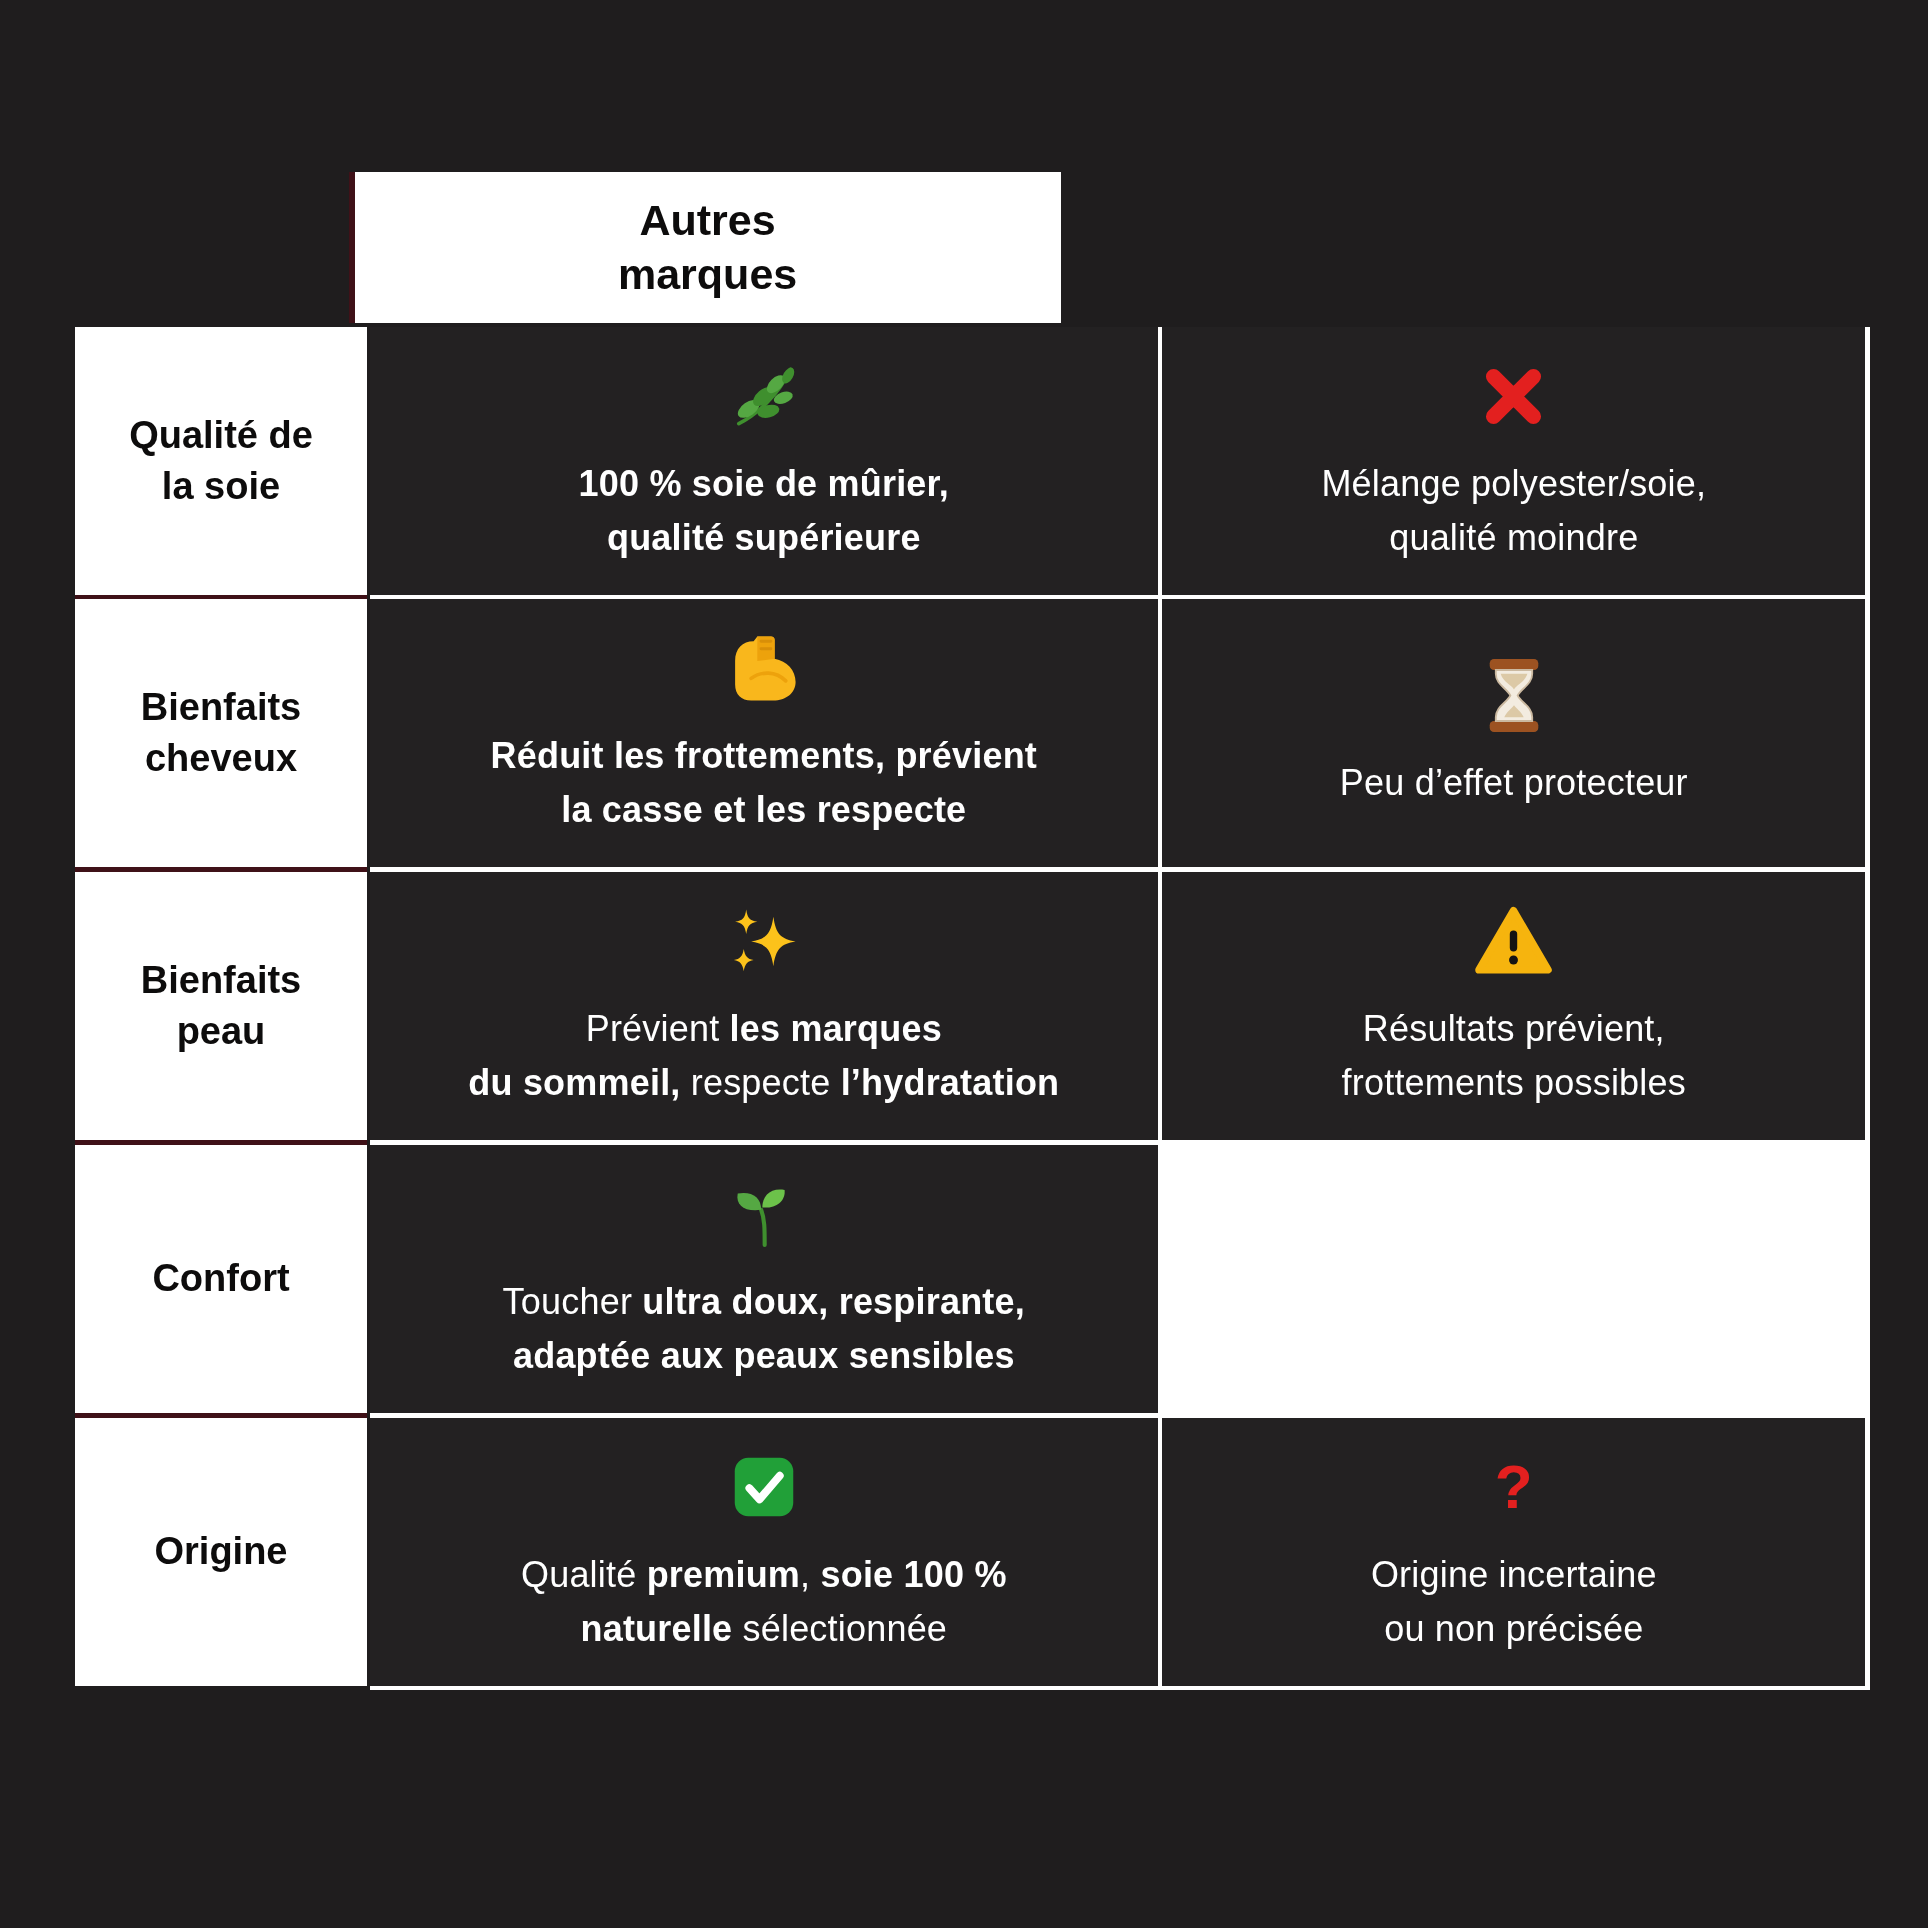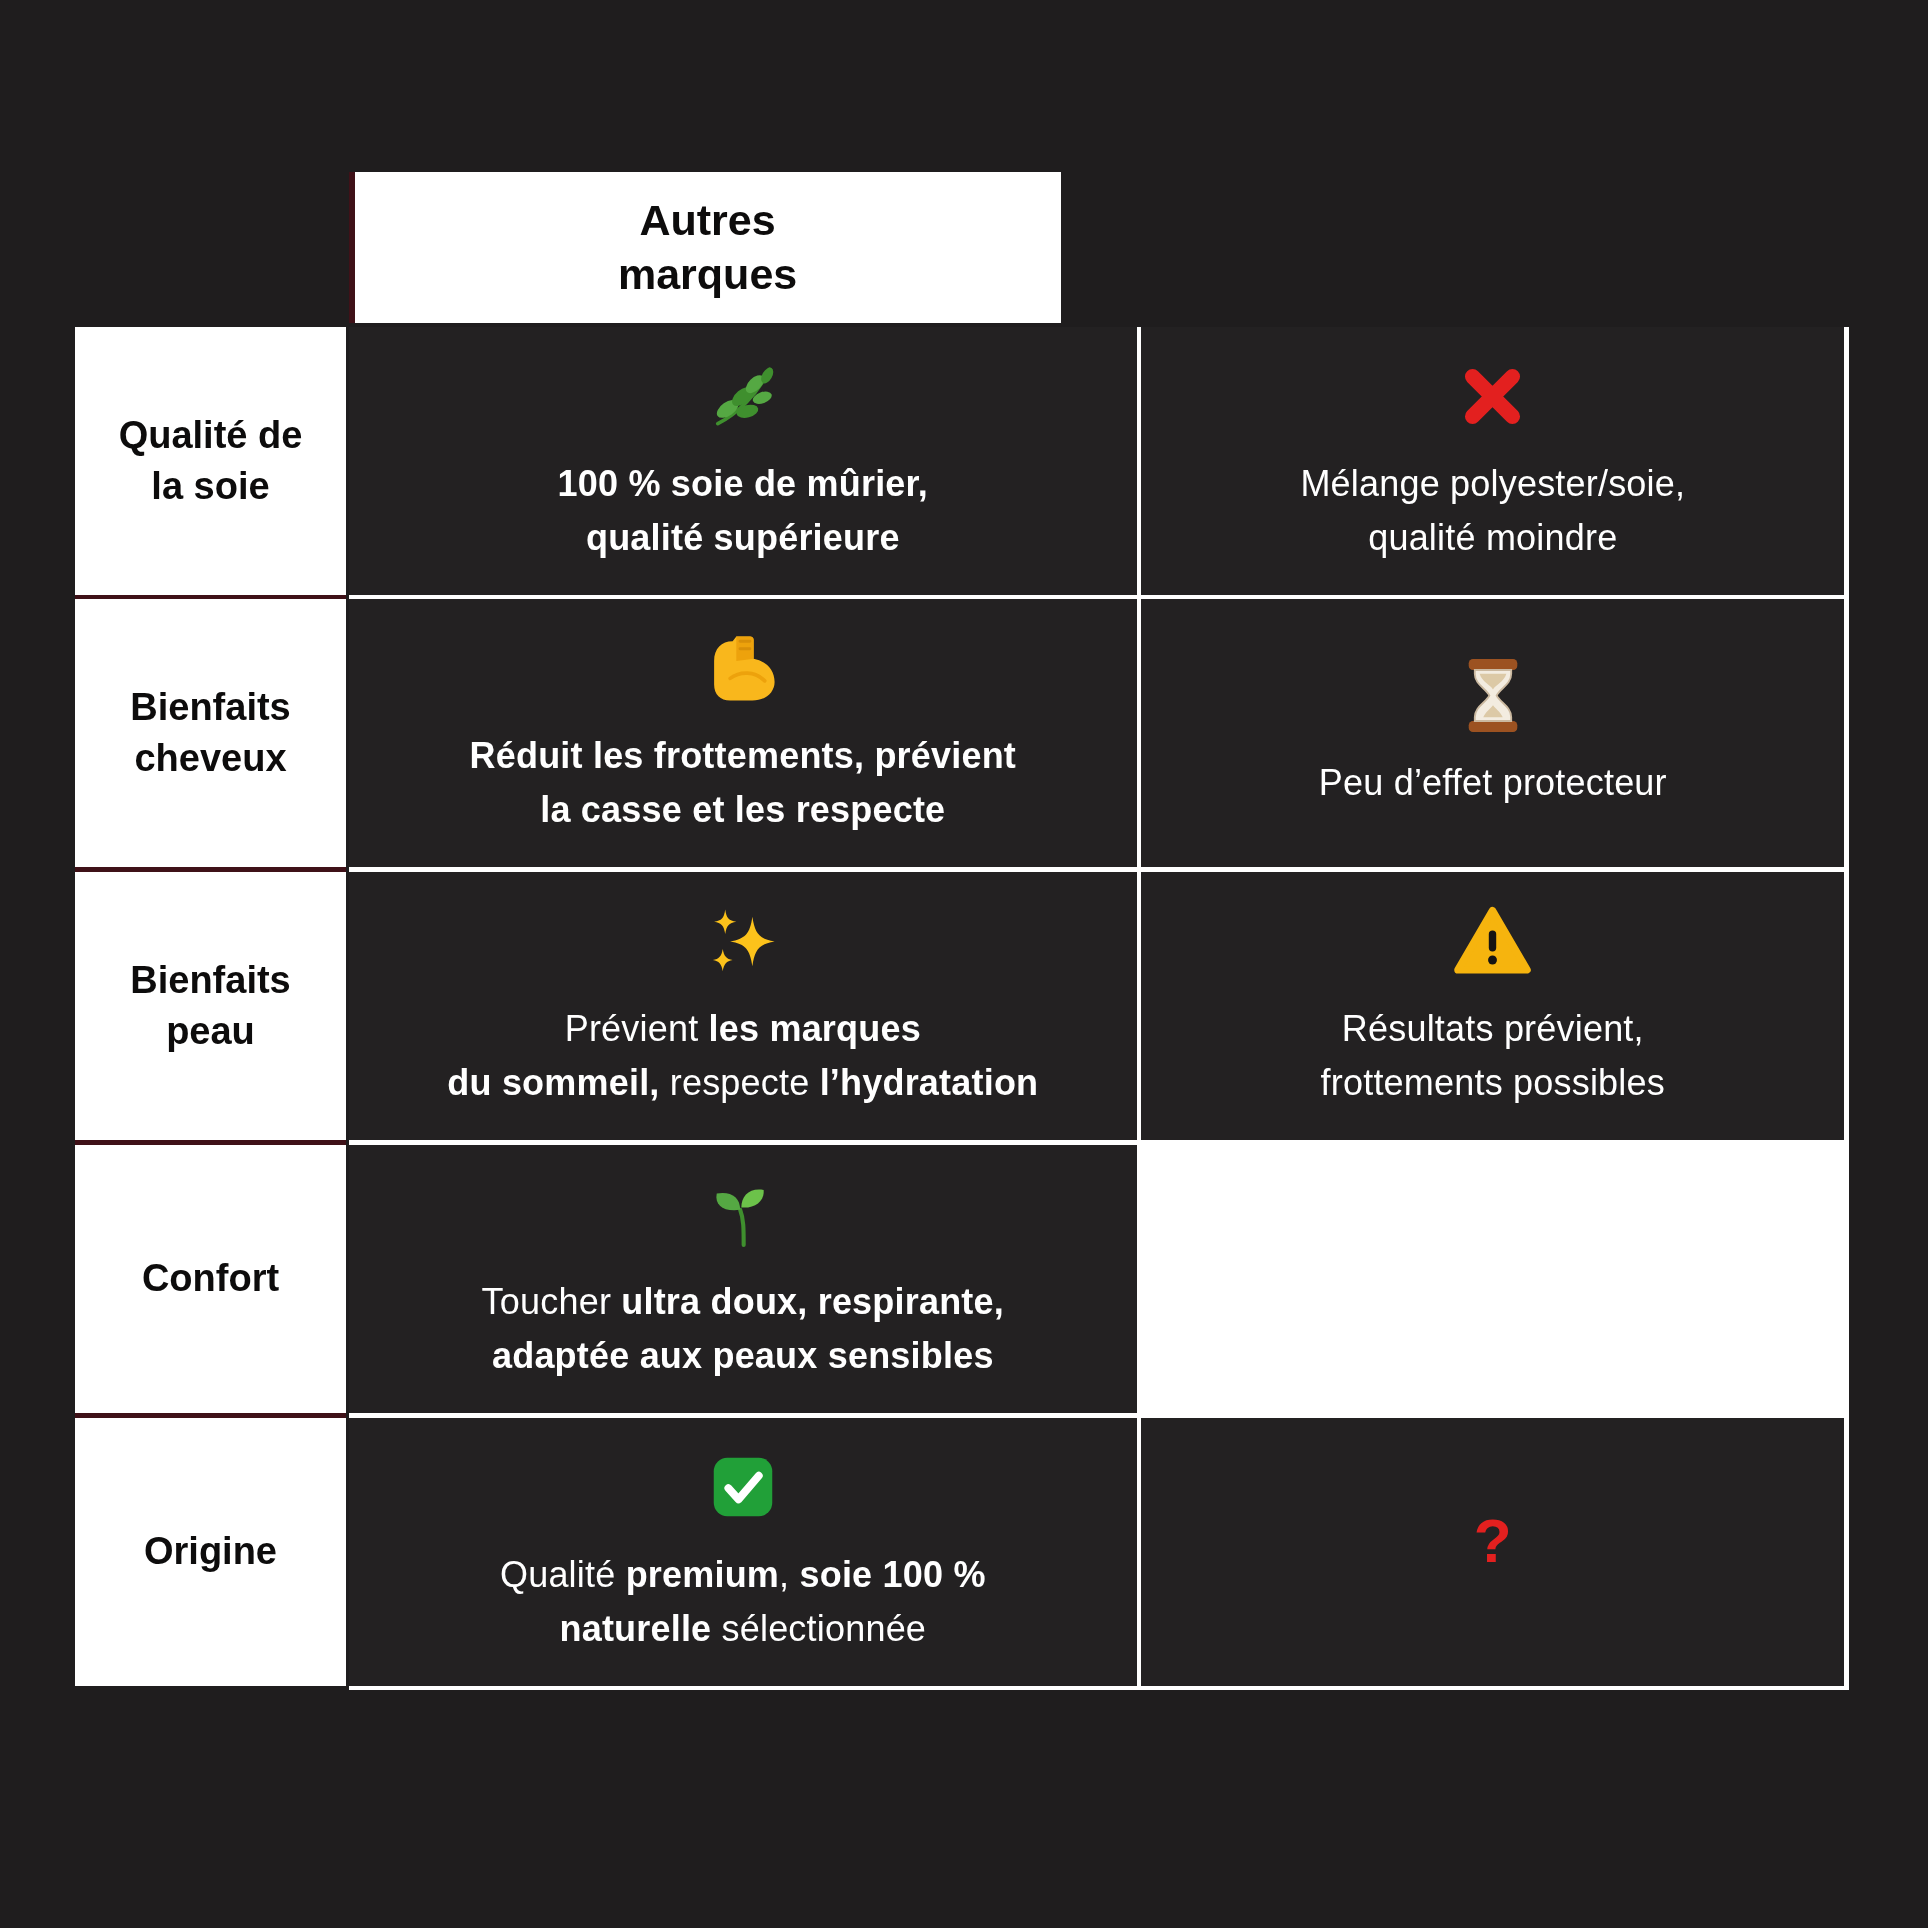--- a/index.html
+++ b/index.html
@@ -23,21 +23,21 @@
   .header-cell.col1{width:788px;}
   .header-divider{width:5.6px;background:var(--maroon,#3f1118);}
   .header-cell.col2{width:706px;font-weight:800;font-size:43px;line-height:1.25;text-align:center;}
   .header-title{font-weight:800;font-size:40px;letter-spacing:0.9px;line-height:1.1;}
   .brand-line{display:flex;align-items:center;gap:11.3px;margin-top:5.6px;}
   .brand-line svg{display:block;}
   .brand-text{font-weight:800;font-size:27px;line-height:1.05;letter-spacing:0.5px;text-align:left;}
 
   
   .body{display:flex;margin-top:0;}
-  .label-col{width:271px;margin-right:2.8px;display:flex;flex-direction:column;}
+  .label-col{width:292px;margin-right:2.8px;display:flex;flex-direction:column;}
   .label-cell{
     height:268px;background:var(--white,#fff);color:#0d0c0c;
     display:flex;align-items:center;justify-content:center;text-align:center;
     font-weight:800;font-size:38px;line-height:1.35;
   }
   .label-divider{height:4.7px;background:var(--maroon,#3f1118);}
 
   .data-area{
     width:1500px;background:var(--white,#fff);
     padding:0 4.7px 4.7px 0;
@@ -178,20 +178,21 @@
       <rect x="6" y="6" width="52" height="52" rx="12" fill="#21a038"></rect>
       <path d="M19 33 l9 10 l18 -21" stroke="#ffffff" stroke-width="7" fill="none" stroke-linecap="round" stroke-linejoin="round"></path>
     </svg>
               </div>
       <div class="text-slot"><span>Qualité </span><b>premium</b><span>, </span><b>soie 100 %</b><br><b>naturelle</b><span> sélectionnée</span></div>
     </div>
     <div class="data-cell right">
       <div class="icon-slot">
                 <div class="qmark">?</div>
               </div>
+      <div class="text-slot"><span>Origine incertaine</span><br><span>ou non précisée</span></div>
     </div>
   </div>
 </div>
     </div>
 
   </div>
 </div>
 
 
 </body></html>

